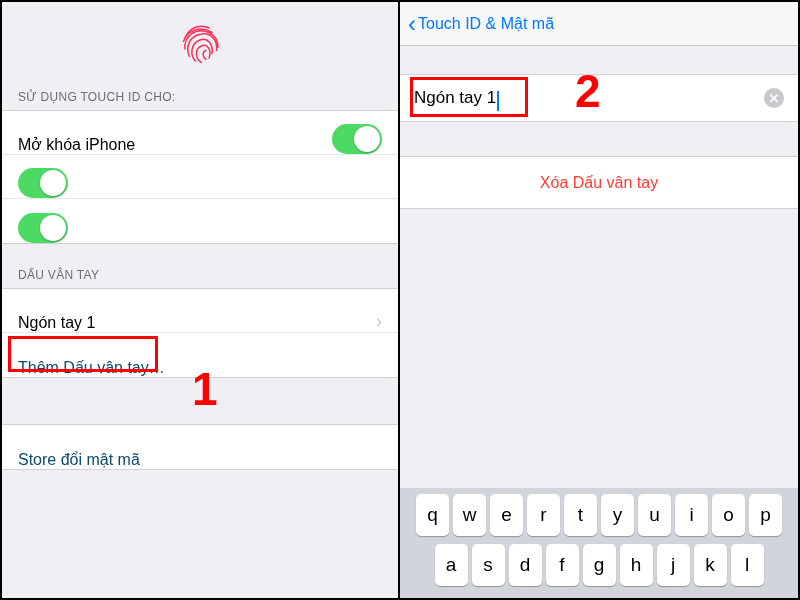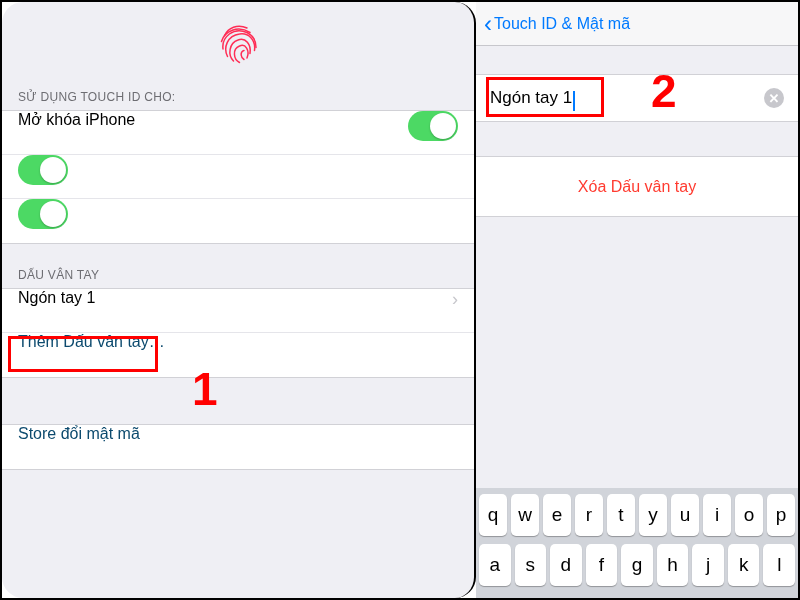--- a/index.html
+++ b/index.html
@@ -1,28 +1,28 @@
 <!DOCTYPE html>
 <html><head>
 <meta charset="utf-8">
 <style>
   * { box-sizing: border-box; margin: 0; padding: 0; font-family: -apple-system, "Helvetica Neue", Helvetica, Arial, sans-serif; }
   body { width: 800px; height: 600px; background: #fff; }
   .frame { width: 800px; height: 600px; border: 2px solid #000; display: flex; position: relative; overflow: hidden; }
   .pane { height: 100%; background: #efeff4; display: flex; flex-direction: column; position: relative; }
-  .pane-left { width: 474px; border-right: 2px solid #000; border-radius: 21px; }
+  .pane-left { width: 398px; border-right: 2px solid #000; }
   .pane-right { flex: 1; }
 
   
   .fp-area { height: 82px; display: flex; align-items: center; justify-content: center; }
   .fp-svg { width: 48px; height: 48px; }
 
   .section-header { font-size: 12px; color: #6d6d72; letter-spacing: 0.3px; padding: 6px 16px 6px 16px; }
   .group { background: #fff; border-top: 1px solid #d1d1d6; border-bottom: 1px solid #d1d1d6; }
-  .row { display: flex; align-items: flex-start; height: 44px; padding: 0 16px; border-bottom: 1px solid #e5e5ea; position: relative; }
+  .row { display: flex; align-items: flex-end; height: 44px; padding: 0 16px; border-bottom: 1px solid #e5e5ea; position: relative; }
   .row:last-child { border-bottom: none; }
   .row-label { flex: 1; font-size: 16px; color: #000; }
   .row-link { color: #0c4a6e; font-size: 16px; }
   .row-danger { color: #ff3b30; font-size: 16px; text-align: center; width: 100%; }
 
   
   .switch { width: 50px; height: 30px; border-radius: 15px; background: #4cd964; position: relative; }
   .switch::after { content: ""; position: absolute; width: 26px; height: 26px; border-radius: 50%; background: #fff; top: 2px; right: 2px; box-shadow: 0 1px 2px rgba(0,0,0,0.25); }
 
   .chevron-right { color: #c7c7cc; font-size: 18px; }
@@ -32,21 +32,21 @@
   
   .navbar { height: 44px; border-bottom: 1px solid #c7c7cc; background: #f7f7f8; display: flex; align-items: center; padding: 0 8px; }
   .back { color: #007aff; display: flex; align-items: center; gap: 2px; font-size: 16px; }
   .back-chevron { font-size: 24px; line-height: 1; font-weight: 300; }
 
   .finger-edit-wrap { margin-top: 28px; }
   .edit-row { background: #fff; border-top: 1px solid #d1d1d6; border-bottom: 1px solid #d1d1d6; display: flex; align-items: center; height: 48px; padding: 0 14px; }
   .clear-btn { width: 20px; height: 20px; border-radius: 50%; background: #c7c7cc; display: flex; align-items: center; justify-content: center; color: #fff; font-size: 13px; font-weight: bold; }
 
   .delete-wrap { margin-top: 34px; }
-  .delete-row { background: #fff; border-top: 1px solid #d1d1d6; border-bottom: 1px solid #d1d1d6; height: 61px; display: flex; align-items: center; justify-content: center; }
+  .delete-row { background: #fff; border-top: 1px solid #d1d1d6; border-bottom: 1px solid #d1d1d6; height: 53px; display: flex; align-items: center; justify-content: center; }
 
   
   .redbox { position: absolute; border: 3px solid #ff0000; pointer-events: none; }
   .rednum { position: absolute; color: #ff0000; font-size: 46px; font-weight: 700; pointer-events: none; font-family: Arial, sans-serif; }
 
   
   .keyboard { position: absolute; bottom: 0; left: 0; right: 0; background: #d1d4da; padding: 6px 3px 4px 3px; }
   .kb-row { display: flex; justify-content: center; gap: 4px; margin-bottom: 8px; }
   .key { background: #fff; border-radius: 5px; width: 33px; height: 42px; display: flex; align-items: center; justify-content: center; font-size: 19px; color: #000; box-shadow: 0 1px 1px rgba(0,0,0,0.3); }
 

